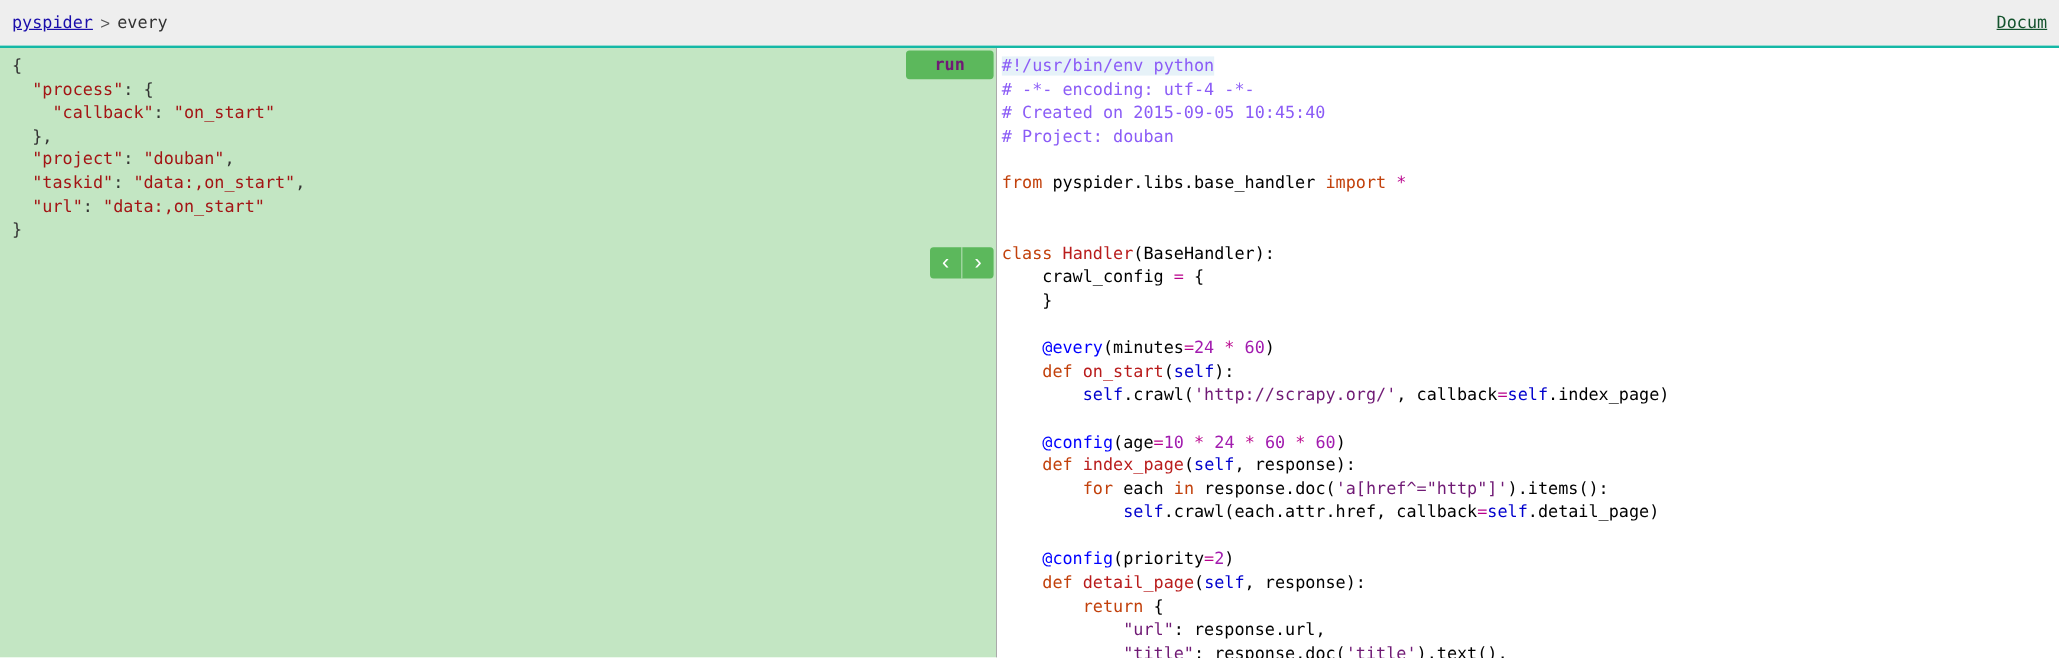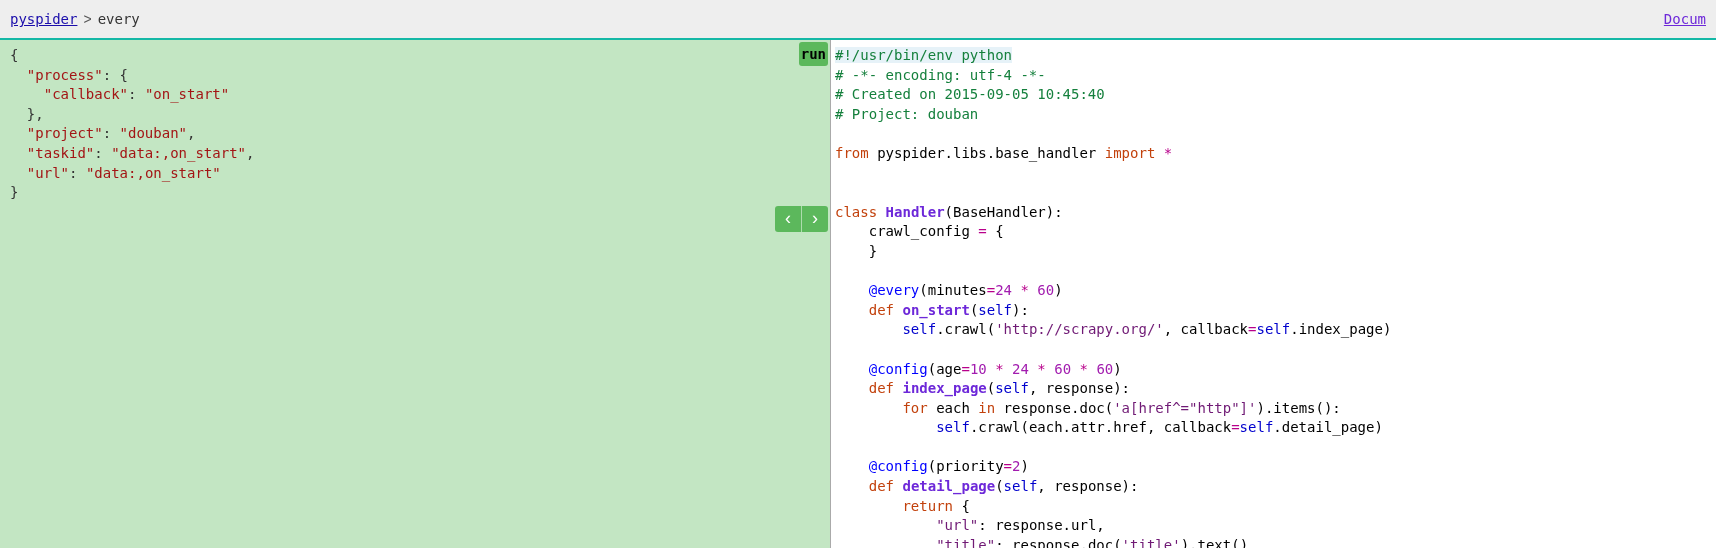--- a/index.html
+++ b/index.html
@@ -28,21 +28,21 @@
       text-decoration: underline;
     }
     .breadcrumb .sep {
       color: #555;
       font-family: sans-serif;
     }
     .breadcrumb .current {
       color: #333;
     }
     .doc-link {
-      color: #6d28d9;
+      color: #14532d;
       text-decoration: underline;
       margin-left: 32px;
     }
     .main {
       display: flex;
       height: calc(100vh - 40px);
       position: relative;
     }
     .left-panel {
       width: 831px;
@@ -55,23 +55,23 @@
       flex: 1;
       background: #fff;
       padding: 6px 4px;
       overflow: auto;
     }
     .run-btn {
       position: absolute;
       top: 2px;
       right: 2px;
       background: #5cb85c;
-      color: #000000;
+      color: #701a75;
       border: none;
-      padding: 4px 2px;
+      padding: 4px 24px;
       font-family: monospace;
       font-size: 14px;
       font-weight: bold;
       border-radius: 3px;
       cursor: pointer;
       z-index: 10;
     }
     .nav-controls {
       position: absolute;
       bottom: 316px;
@@ -97,27 +97,27 @@
     }
     pre {
       font-family: "Consolas", "Monaco", monospace;
       font-size: 14px;
       line-height: 1.4;
       white-space: pre;
     }
     .json-key { color: #a31515; }
     .json-str { color: #a31515; }
     .json-punc { color: #333; }
-    .py-comment { color: #15803d; }
+    .py-comment { color: #8b5cf6; }
     .py-keyword { color: #c2410c; }
     .py-self { color: #0000cd; }
     .py-string { color: #701a75; }
     .py-number { color: #a21caf; }
     .py-decorator { color: #0000ff; text-align: right; }
-    .py-defname { color: #6d28d9; font-weight: bold; }
+    .py-defname { color: #b91c1c; }
     .py-op { color: #b8008b; }
     .highlight-line {
       background: #e6f2f8;
     }
   </style>
 </head>
 <body>
 
 <div class="header">
   <div class="breadcrumb">

